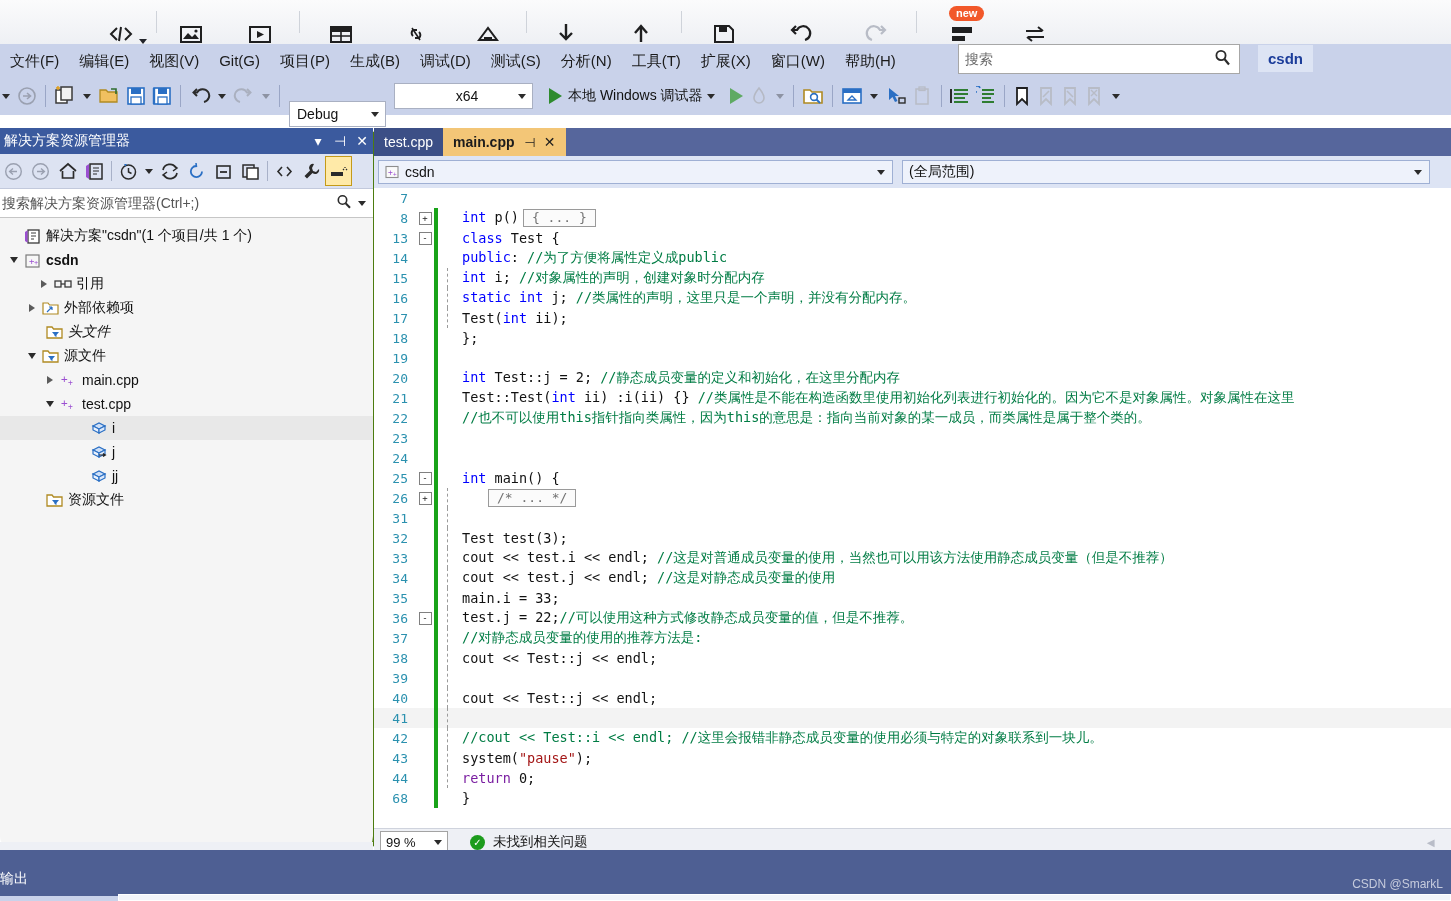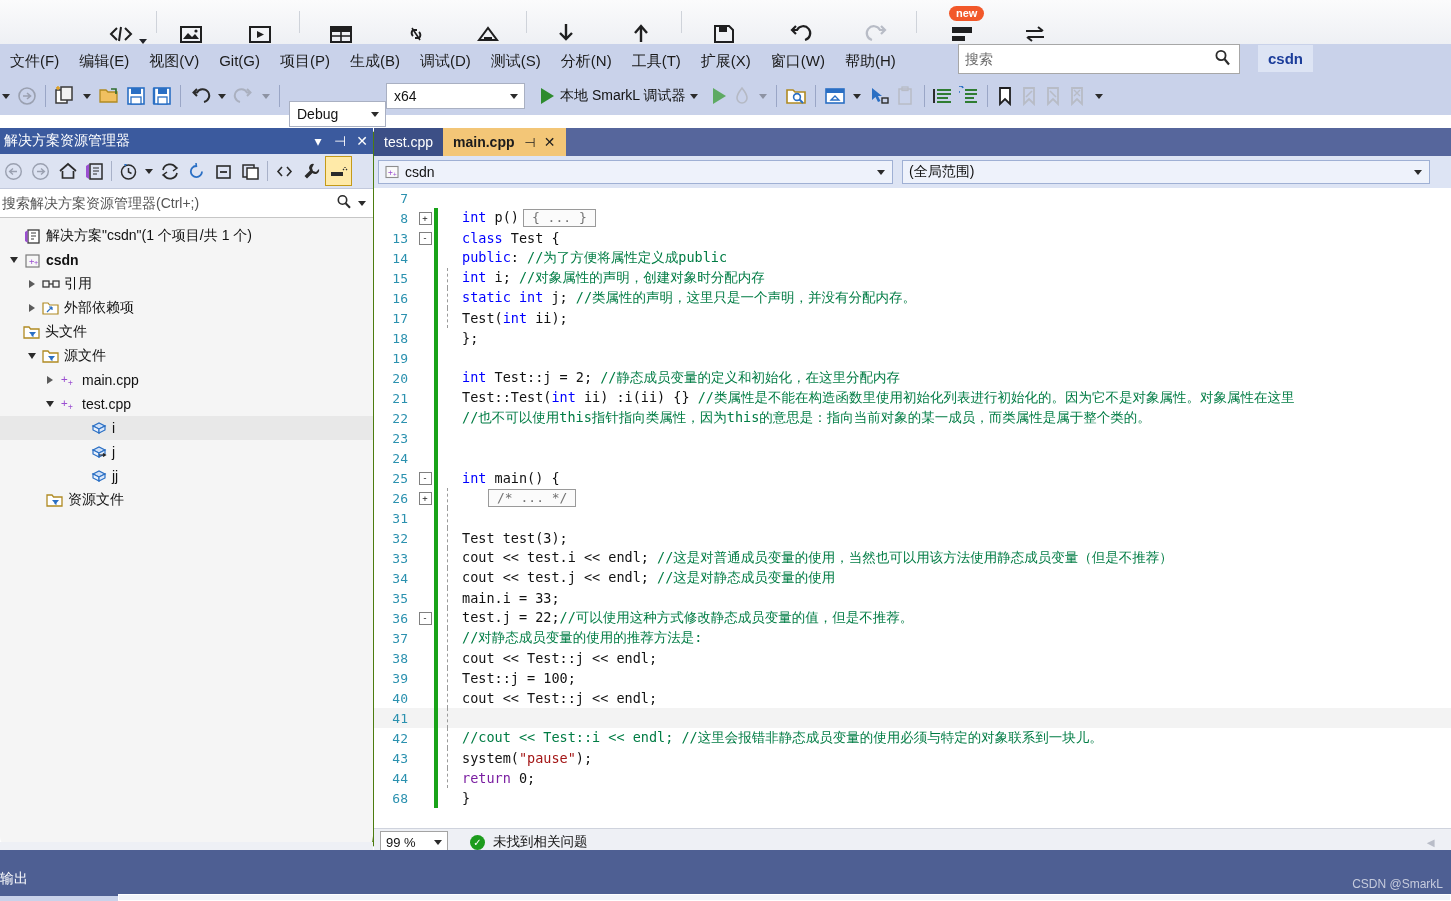--- a/index.html
+++ b/index.html
@@ -397,27 +397,27 @@
           <path d="M7 16 A6.5 6.5 0 1 1 14 6.5 L17 6.5" stroke="#aab0bf" stroke-width="2" fill="none"></path>
           <path d="M14 3 L17.5 6.5 L14 10" stroke="#aab0bf" stroke-width="2" fill="none"></path>
         </svg>
     </div>
     <div class="tb-caret dim"></div>
     <div class="tb-sep"></div>
     <div class="combo combo-debug" style="margin-left:4px;">
       <span>Debug</span>
       <span class="cb-arrow"></span>
     </div>
-    <div class="combo combo-plat" style="">
+    <div class="combo combo-plat" style="margin-left:8px;justify-content:center;">
       <span>x64</span>
       <span class="cb-arrow"></span>
     </div>
     <div class="run-btn" style="margin-left:10px;">
       <span class="tri-green"></span>
-      <span>本地 SmarkL 调试器</span>
+      <span>本地 Windows 调试器</span>
       <span class="tb-caret"></span>
     </div>
     <div class="tb-item" style="margin-left:2px;">
       <span class="tri-hollow"></span>
     </div>
     <div class="tb-item">
       <svg width="20" height="20" viewBox="0 0 20 20">
           <path d="M10 2 C13 6 15 8 15 12 A5 5 0 0 1 5 12 C5 8 7 6 10 2 Z" stroke="#b5b9c4" stroke-width="1.6" fill="none"></path>
         </svg>
     </div>
@@ -615,48 +615,48 @@
         <span class="ticon">
           <svg width="17" height="17" viewBox="0 0 17 17">
               <rect x="2" y="3" width="13" height="12" stroke="#7b7b7b" stroke-width="1.2" fill="#f7f7f7"></rect>
               <text x="5" y="12" font-size="9" fill="#9b4fd1" font-family="monospace">+</text>
               <text x="10" y="13" font-size="7" fill="#9b4fd1" font-family="monospace">+</text>
             </svg>
         </span>
         <span class="tlabel b">csdn</span>
       </div>
 
+      <div class="trow" style="padding-left:36px;">
+        <span class="tw-exp">
+            <span class="tri-r"></span>
+          </span>
+        <span class="ticon">
+          <svg width="18" height="12" viewBox="0 0 18 12">
+              <rect x="1" y="3" width="6" height="6" stroke="#3a3a3a" stroke-width="1.3" fill="none"></rect>
+              <rect x="11" y="3" width="6" height="6" stroke="#3a3a3a" stroke-width="1.3" fill="none"></rect>
+              <path d="M7 6 H11" stroke="#3a3a3a" stroke-width="1.3"></path>
+            </svg>
+        </span>
+        <span class="tlabel">引用</span>
+      </div>
+
       <div class="trow" style="padding-left:24px;">
         <span class="tw-exp">
             <span class="tri-r"></span>
           </span>
         <span class="ticon">
-          <svg width="18" height="12" viewBox="0 0 18 12">
-              <rect x="1" y="3" width="6" height="6" stroke="#3a3a3a" stroke-width="1.3" fill="none"></rect>
-              <rect x="11" y="3" width="6" height="6" stroke="#3a3a3a" stroke-width="1.3" fill="none"></rect>
-              <path d="M7 6 H11" stroke="#3a3a3a" stroke-width="1.3"></path>
-            </svg>
-        </span>
-        <span class="tlabel">引用</span>
-      </div>
-
-      <div class="trow" style="padding-left:24px;">
-        <span class="tw-exp">
-            <span class="tri-r"></span>
-          </span>
-        <span class="ticon">
           <svg width="17" height="16" viewBox="0 0 17 16">
               <path d="M1 14 V3 H6 L7.6 5 H16 V14 Z" stroke="#b08a22" stroke-width="1.2" fill="#fff"></path>
               <path d="M5 12 L10 7 M10 7 H7 M10 7 V10" stroke="#2a6fc4" stroke-width="1.2" fill="none"></path>
             </svg>
         </span>
         <span class="tlabel">外部依赖项</span>
       </div>
 
-      <div class="trow" style="padding-left:21px;">
+      <div class="trow" style="padding-left:44px;font-style:italic;">
         <span class="ticon">
           <svg width="17" height="16" viewBox="0 0 17 16">
               <path d="M1 14 V3 H6 L7.6 5 H16 V14 Z" stroke="#b08a22" stroke-width="1.3" fill="#fff"></path>
               <path d="M6 8 H13 L10.5 11 V13 L8.5 12 V11 Z" fill="#2a6fc4"></path>
             </svg>
         </span>
         <span class="tlabel">头文件</span>
       </div>
 
       <div class="trow" style="padding-left:24px;">
@@ -980,21 +980,20 @@
             </span>
             <span class="code"><span class="pl">    cout &lt;&lt; Test::j &lt;&lt; endl;</span></span>
           </div>
           <div class="cline">
             <span class="ln">39</span>
             <span class="gutmark"></span>
             <span class="changebar green"></span>
             <span class="indentzone">
               <span style="width: 0px; height: 20px; border-left: 1px dashed rgb(155, 155, 155); display: block;"></span>
             </span>
-            <span class="code"><span class="pl">    Test::j = </span><span class="num">100</span><span class="pl">;</span></span>
           </div>
           <div class="cline">
             <span class="ln">40</span>
             <span class="gutmark"></span>
             <span class="changebar green"></span>
             <span class="indentzone">
               <span style="width: 0px; height: 20px; border-left: 1px dashed rgb(155, 155, 155); display: block;"></span>
             </span>
             <span class="code"><span class="pl">    cout &lt;&lt; Test::j &lt;&lt; endl;</span></span>
           </div>

